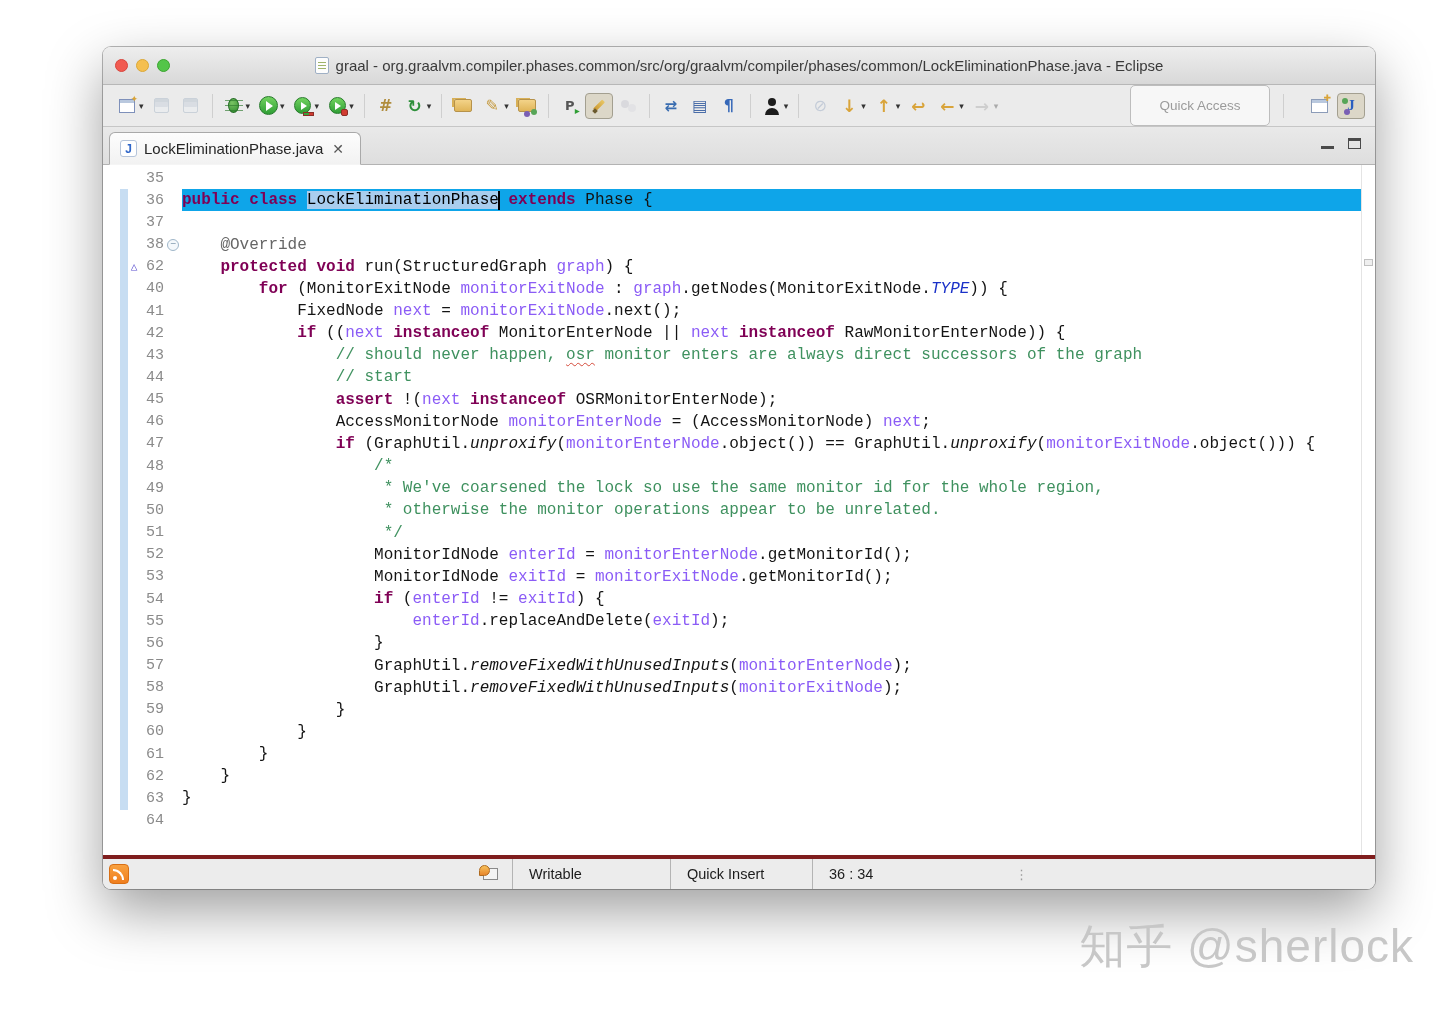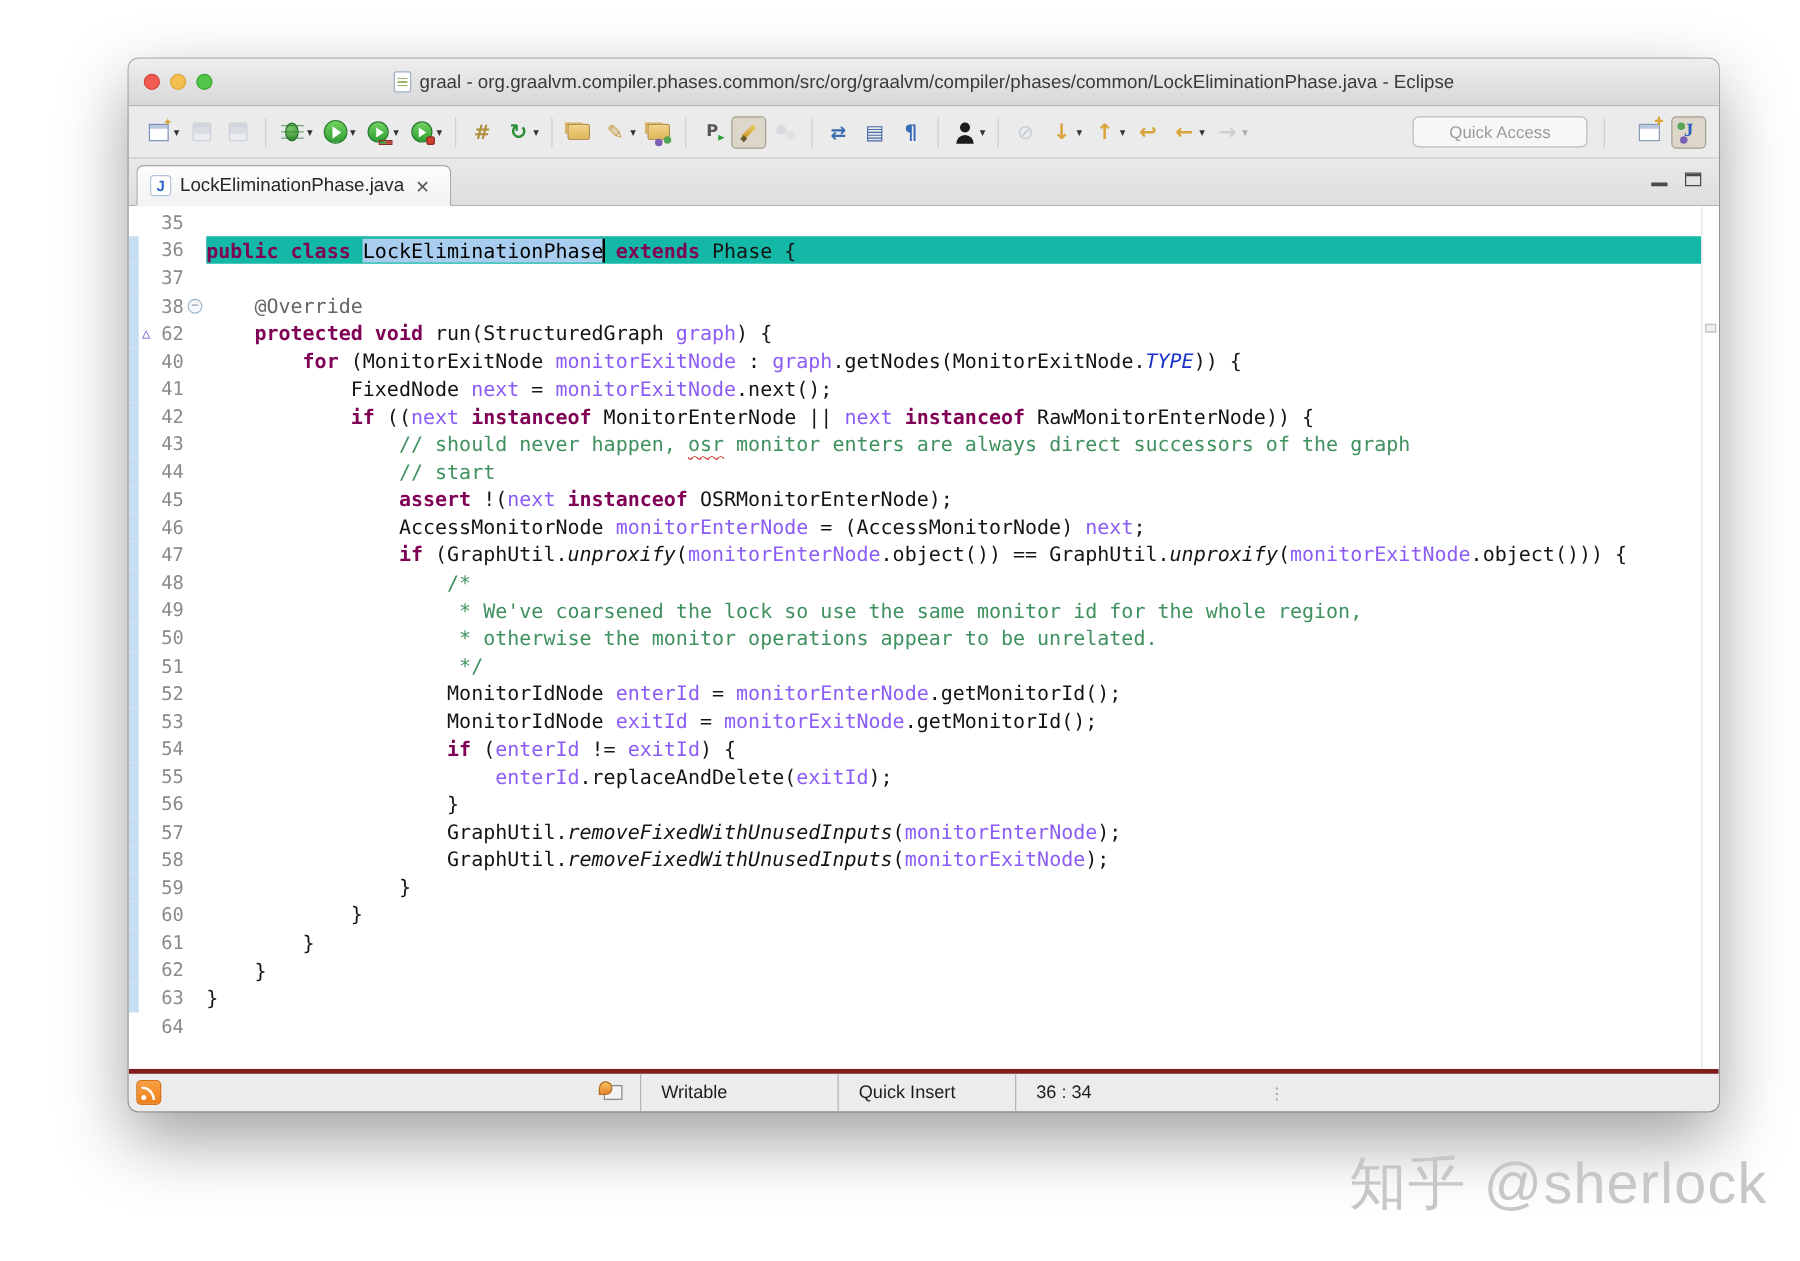--- a/index.html
+++ b/index.html
@@ -83,21 +83,21 @@
   .i.gray-arrow { color:#9a9a9a; font-weight:bold; font-size:17px; }
   .i.persp-open::before { content:""; width:15px; height:12px; background:#fff; border:1px solid #8c9cb8;
        box-shadow:inset 0 3px 0 #b9c8de; }
   .i.persp-open::after { content:"✚"; position:absolute; right:-1px; top:-2px; font-size:9px; color:#d9a437; }
   .i.persp-java { color:#2b5fc0; font-weight:bold; font-size:15px; font-family:"Liberation Serif", serif; }
   .i.persp-java::before { content:""; position:absolute; left:2px; top:3px; width:6px; height:6px;
        border-radius:50%; background:#57a557; }
   .i.persp-java::after { content:""; position:absolute; left:4px; bottom:2px; width:6px; height:6px;
        border-radius:50%; background:#7a5fb4; }
 
-  .quick-access { margin-left:auto; width:140px; height:25px; border:1px solid #bdbdbd; border-radius:5px;
+  .quick-access { margin-left:auto; width:140px; height:41px; border:1px solid #bdbdbd; border-radius:5px;
        background:#f7f7f7; color:#9b9b9b; font-size:13.5px; text-align:center; outline:none;
        font-family:"Liberation Sans", sans-serif; }
   .quick-access::placeholder { color:#9b9b9b; }
   .persp-zone { display:flex; align-items:center; margin-left:14px; gap:4px; }
 
   
   .tabbar { height:38px; flex:0 0 38px; background:linear-gradient(#e9e9e9,#dedede);
             border-bottom:1px solid #b3b3b3; display:flex; align-items:flex-end; padding:0 0 0 6px; position:relative; }
   .tab { height:33px; width:252px; margin-bottom:-1px; background:linear-gradient(#fdfdfd,#f2f2f2);
          border:1px solid #a9a9a9; border-bottom:1px solid #f5f5f5; border-radius:6px 6px 0 0;
@@ -106,31 +106,31 @@
            display:flex; align-items:center; justify-content:center; font-size:12px; font-weight:bold; color:#2f66c9; }
   .tab-label { font-size:15px; color:#262626; white-space:nowrap; }
   .tab-close { font-size:14px; color:#555; margin-left:2px; }
   .view-controls { position:absolute; right:14px; top:11px; display:flex; gap:14px; align-items:center; }
   .vc-min { width:13px; height:3px; background:#4a4a4a; margin-top:8px; }
   .vc-max { width:13px; height:11px; border:1px solid #4a4a4a; box-shadow:inset 0 2px 0 #4a4a4a; }
 
   
   .editor { flex:1 1 auto; background:#fff; position:relative; overflow:hidden;
             font-family:"DejaVu Sans Mono","Liberation Mono",monospace; font-size:16px; }
-  .code-scroll { position:absolute; inset:0 14px 0 0; padding:2px 0 0 0; }
+  .code-scroll { position:absolute; inset:0 14px 0 0; padding:2px 0 0 17px;font-family:Liberation Mono, monospace; }
   .line { display:flex; height:22.17px; align-items:center; white-space:pre; }
   .rb { width:8px; align-self:stretch; flex:0 0 8px; }
   .line.range .rb { background:#c7ddf2; }
   .ann { width:12px; flex:0 0 12px; font-size:11px; color:#5a4fcf; text-align:center; font-weight:bold; }
   .num { width:24px; flex:0 0 24px; text-align:right; color:#8a8a8a; font-size:15px; }
   .foldc { width:18px; flex:0 0 18px; display:flex; align-items:center; justify-content:center; }
   .fold-minus { width:12px; height:12px; border:1px solid #9fb6c9; border-radius:50%; background:#f4f8fb;
                 color:#7f99ad; font-size:10px; line-height:10px; text-align:center; }
   .codeln { flex:1 1 auto; align-self:stretch; display:flex; align-items:center; white-space:pre; }
-  .line.hl .codeln, .line.hl .foldc { background:#14b8a6; }
+  .line.hl .codeln, .line.hl .foldc { background:#0ea5e9; }
   .seg-k { color:#7f0055; font-weight:bold; }
   .seg-p { color:#141414; }
   .seg-v { color:#8b5cf6; }
   .seg-c { color:#3f915f; }
   .seg-cm { color:#3f915f; text-decoration-line:underline; text-decoration-style:wavy;
             text-decoration-color:#d44a3a; text-decoration-thickness:1px; text-underline-offset:3px; }
   .seg-sf { color:#1a31c8; font-style:italic; }
   .seg-sm { color:#141414; font-style:italic; }
   .seg-a { color:#666; }
   .seg-sel { color:#000; background:#a9cdee; }

